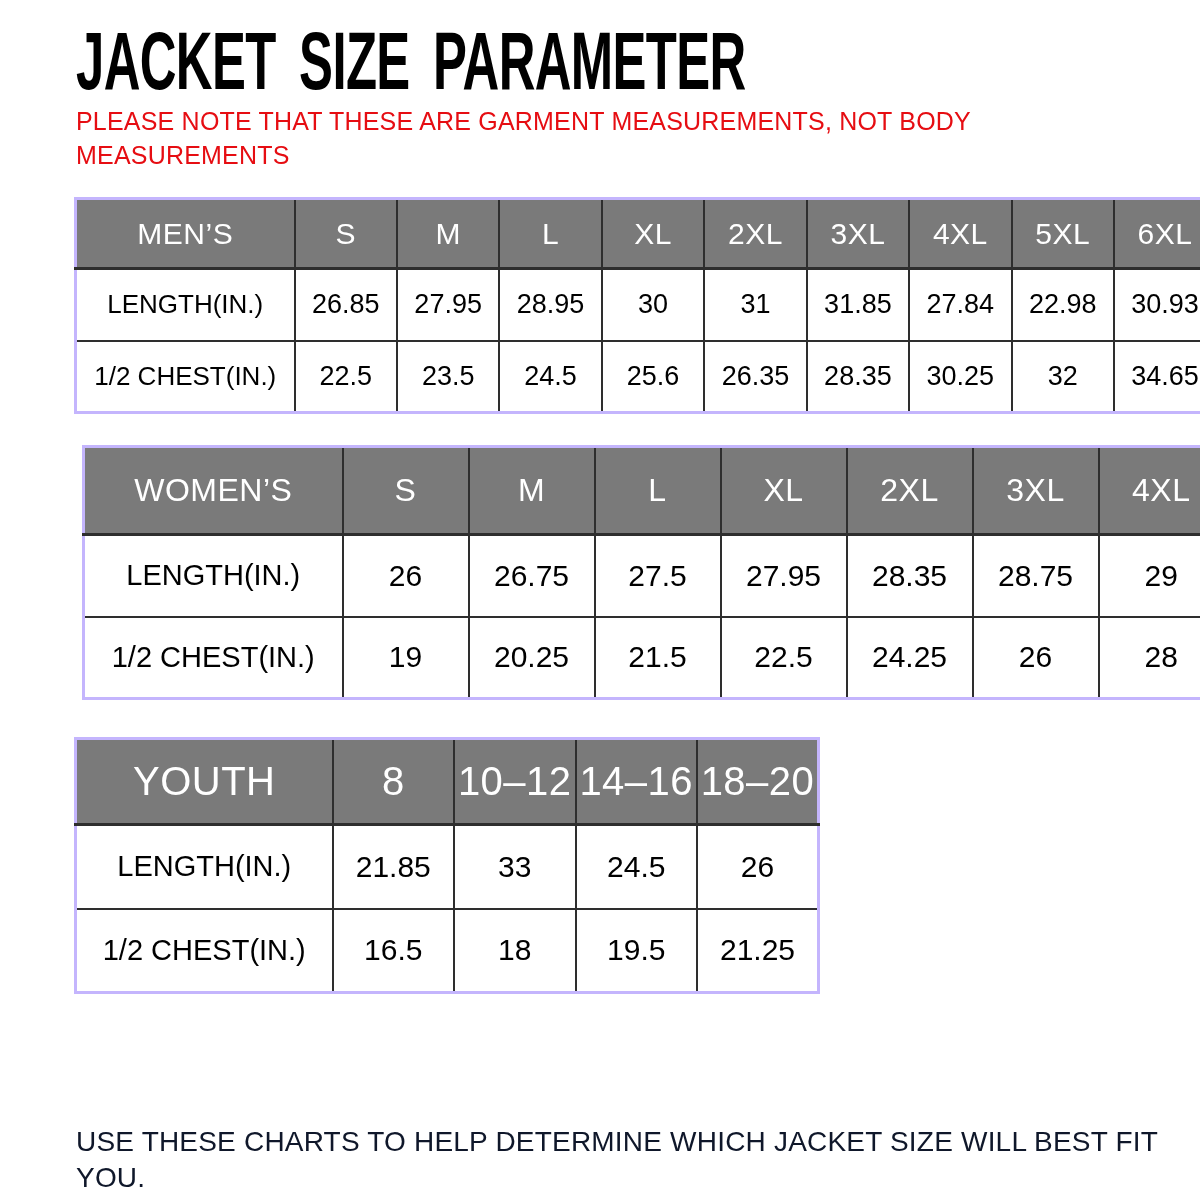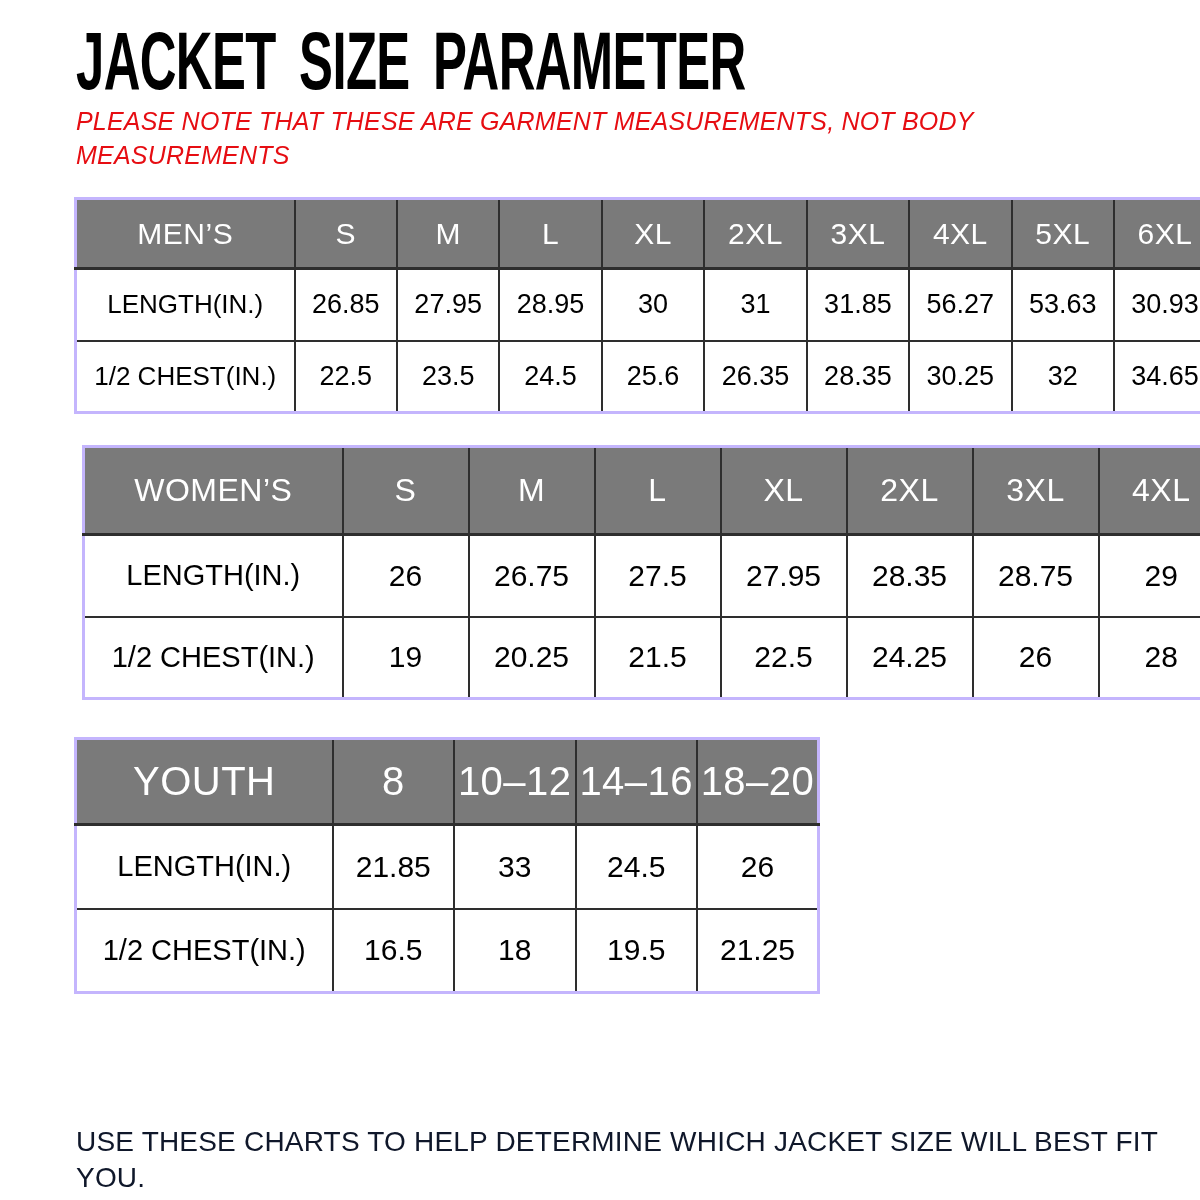--- a/index.html
+++ b/index.html
@@ -10,21 +10,20 @@
   .title {
     position:absolute; left:30px; top:20px; margin:0;
     font-size:82px; font-weight:700; line-height:1; color:#000;
     letter-spacing:-1px; word-spacing:16px; white-space:nowrap;
     transform:scaleX(0.62); transform-origin:left top;
   }
   .note {
     position:absolute; left:30px; top:104px; margin:0; width:950px;
     font-size:25px; line-height:34px; color:#e60d12; font-weight:400;
     letter-spacing:0.2px;
-    font-style:italic;
   }
   table.size-table {
     position:absolute; border-collapse:collapse; table-layout:fixed;
     background:#fff; border:3px solid #c4b5fd;
   }
   .size-table th, .size-table td {
     border:2px solid #2e2e2e; text-align:center; vertical-align:middle;
     padding:0; overflow:hidden; color:#000;
   }
   .size-table thead th {
@@ -80,22 +79,22 @@
     </thead>
     <tbody>
       <tr>
         <td class="rlabel">LENGTH(IN.)</td>
         <td>26.85</td>
         <td>27.95</td>
         <td>28.95</td>
         <td>30</td>
         <td>31</td>
         <td>31.85</td>
-        <td>56.27</td>
-        <td>53.63</td>
+        <td>27.84</td>
+        <td>22.98</td>
         <td>30.93</td>
       </tr>
       <tr>
         <td class="rlabel">1/2 CHEST(IN.)</td>
         <td>22.5</td>
         <td>23.5</td>
         <td>24.5</td>
         <td>25.6</td>
         <td>26.35</td>
         <td>28.35</td>

